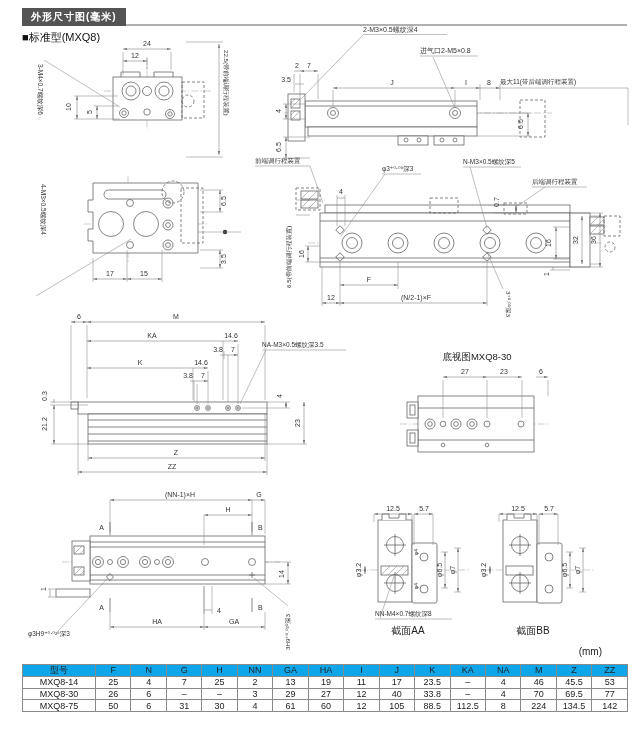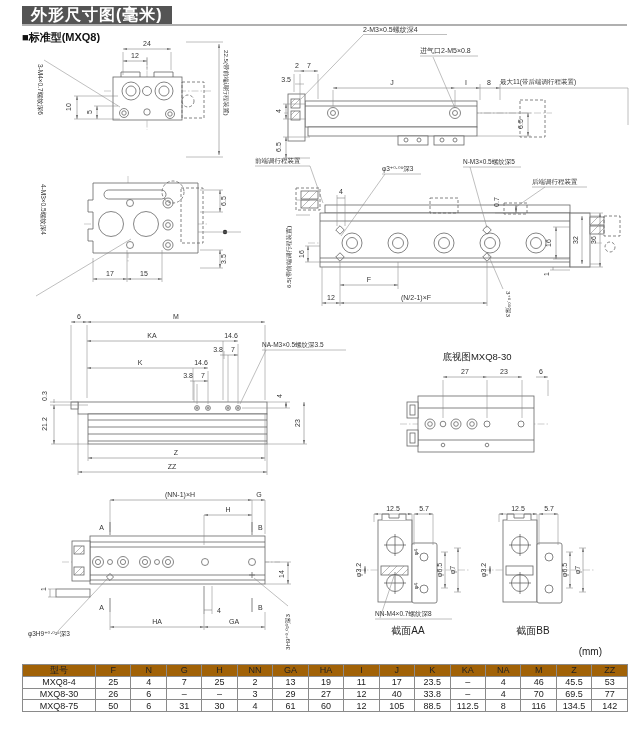--- a/index.html
+++ b/index.html
@@ -1,27 +1,27 @@
 <!DOCTYPE html>
 <html><head>
 <meta charset="utf-8">
 <style>
 html,body{margin:0;padding:0;background:#fff}
 .page{position:relative;width:632px;height:748px;background:#fff;overflow:hidden;
       font-family:"Liberation Sans","DejaVu Sans",sans-serif;color:#222}
 .titlebar{position:absolute;left:22px;top:6px;width:605px;height:18px;border-bottom:2px solid #b0b0b0}
-.titlebox{display:inline-block;background:#545454;color:#fff;font-size:16px;font-weight:bold;
+.titlebox{display:inline-block;background:#545454;color:#fff;font-size:10px;font-weight:bold;
           padding:2px 9px;line-height:14px;letter-spacing:1px}
-.subtitle{position:absolute;left:22px;top:30px;font-size:11px;font-weight:bold;color:#111}
+.subtitle{position:absolute;left:22px;top:30px;font-size:11px;font-weight:normal;color:#111}
 svg.draw{position:absolute;left:0;top:0}
 .unit{position:absolute;top:646px;right:30px;font-size:10px;color:#222}
 table.dim{position:absolute;top:664px;left:22px;width:606px;border-collapse:collapse;
           font-size:9px;text-align:center;color:#222;table-layout:fixed}
 table.dim th,table.dim td{border:1px solid #8a8a8a;padding:0;height:10.8px;line-height:10.5px;font-weight:normal;overflow:hidden}
-table.dim th{background:#a16207}
+table.dim th{background:#0ea5e9}
 table.dim th:first-child{width:72px}
 
 .s{stroke:#666;fill:none;stroke-width:.8}
 .sf{stroke:#666;fill:#fff;stroke-width:.8}
 .thin{stroke:#8a8a8a;stroke-width:.55;fill:none}
 .dl{stroke:#777;stroke-width:.55;fill:none}
 .dash{stroke-dasharray:3,2}
 .cl{stroke:#9a9a9a;stroke-width:.5;fill:none;stroke-dasharray:7,2,1.5,2}
 .h{stroke:#777;stroke-width:.5}
 text{fill:#333}
@@ -439,21 +439,21 @@
           <th>K</th>
           <th>KA</th>
           <th>NA</th>
           <th>M</th>
           <th>Z</th>
           <th>ZZ</th>
         </tr>
       </thead>
     <tbody id="tbody">
         <tr>
-          <td>MXQ8-4</td>
+          <td>MXQ8-14</td>
           <td>25</td>
           <td>4</td>
           <td>7</td>
           <td>25</td>
           <td>2</td>
           <td>13</td>
           <td>19</td>
           <td>11</td>
           <td>17</td>
           <td>23.5</td>
@@ -488,20 +488,20 @@
           <td>31</td>
           <td>30</td>
           <td>4</td>
           <td>61</td>
           <td>60</td>
           <td>12</td>
           <td>105</td>
           <td>88.5</td>
           <td>112.5</td>
           <td>8</td>
-          <td>116</td>
+          <td>224</td>
           <td>134.5</td>
           <td>142</td>
         </tr>
       </tbody>
   </table>
 
 </div>
 
 </body></html>

